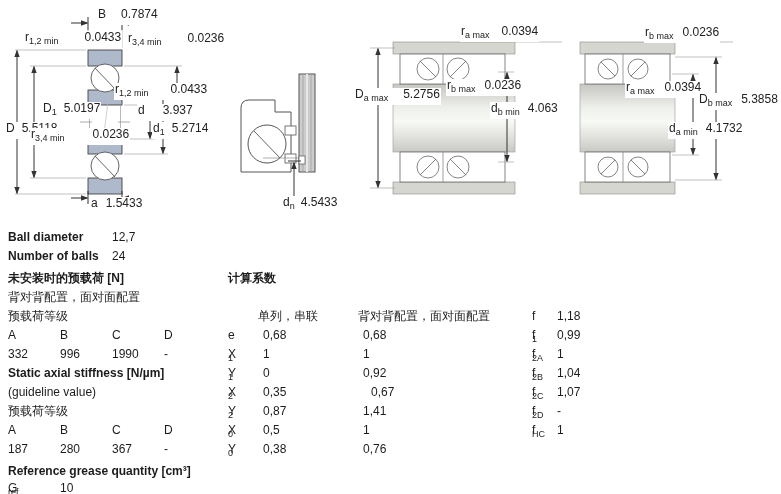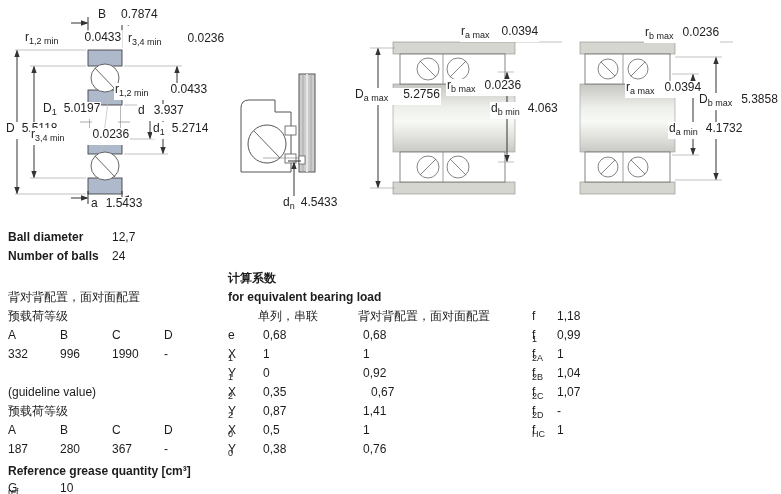--- a/index.html
+++ b/index.html
@@ -168,21 +168,21 @@
       <line x1="100" y1="165" x2="147" y2="165" stroke="#999" stroke-width="0.6"></line>
       <line x1="141" y1="43" x2="141" y2="164" marker-start="url(#ar)" marker-end="url(#ar)"></line>
     </g>
   </svg>
 
   <div class="dim" style="left:97px;top:8px"><span>B</span><sub></sub><span class="val" style="margin-left:15px">0.7874</span></div>
   <div class="dim" style="left:24px;top:31px"><span>r</span><sub>1,2 min</sub><span class="val" style="margin-left:26px">0.0433</span></div>
   <div class="dim" style="left:127px;top:32px"><span>r</span><sub>3,4 min</sub><span class="val" style="margin-left:26px">0.0236</span></div>
   <div class="dim" style="left:114px;top:83px"><span>r</span><sub>1,2 min</sub><span class="val" style="margin-left:22px">0.0433</span></div>
   <div class="dim" style="left:42px;top:102px"><span>D</span><sub>1</sub><span class="val" style="margin-left:7px">5.0197</span></div>
-  <div class="dim" style="left:137px;top:104px"><span>d</span><sub></sub><span class="val" style="margin-left:9px">3.937</span></div>
+  <div class="dim" style="left:137px;top:104px"><span>d</span><sub></sub><span class="val" style="margin-left:18px">3.937</span></div>
   <div class="dim" style="left:5px;top:122px"><span>D</span><sub></sub><span class="val" style="margin-left:7px">5.5118</span></div>
   <div class="dim" style="left:30px;top:128px"><span>r</span><sub>3,4 min</sub><span class="val" style="margin-left:28px">0.0236</span></div>
   <div class="dim" style="left:152px;top:122px"><span>d</span><sub>1</sub><span class="val" style="margin-left:7px">5.2714</span></div>
   <div class="dim" style="left:90px;top:197px"><span>a</span><sub></sub><span class="val" style="margin-left:8px">1.5433</span></div>
   <div class="dim" style="left:282px;top:196px"><span>d</span><sub>n</sub><span class="val" style="margin-left:6px">4.5433</span></div>
   <div class="dim" style="left:460px;top:25px"><span>r</span><sub>a max</sub><span class="val" style="margin-left:12px">0.0394</span></div>
   <div class="dim" style="left:354px;top:88px"><span>D</span><sub>a max</sub><span class="val" style="margin-left:15px">5.2756</span></div>
   <div class="dim" style="left:446px;top:79px"><span>r</span><sub>b max</sub><span class="val" style="margin-left:9px">0.0236</span></div>
   <div class="dim" style="left:490px;top:102px"><span>d</span><sub>b min</sub><span class="val" style="margin-left:8px">4.063</span></div>
   <div class="dim" style="left:644px;top:26px"><span>r</span><sub>b max</sub><span class="val" style="margin-left:9px">0.0236</span></div>
@@ -191,38 +191,44 @@
   <div class="dim" style="left:668px;top:122px"><span>d</span><sub>a min</sub><span class="val" style="margin-left:8px">4.1732</span></div>
 
   <div class="trow" style="top:230px">
     <span class="b" style="left:8px">Ball diameter</span>
     <span style="left:112px">12,7</span>
   </div>
   <div class="trow" style="top:249px">
     <span class="b" style="left:8px">Number of balls</span>
     <span style="left:112px">24</span>
   </div>
+  <div class="trow" style="top:271px">
+    <span class="b" style="left:8px">未安装时的预载荷 [N]</span>
+  </div>
   <div class="trow" style="top:290px">
     <span style="left:8px">背对背配置，面对面配置</span>
   </div>
   <div class="trow" style="top:309px">
     <span style="left:8px">预载荷等级</span>
   </div>
   <div class="trow" style="top:328px">
     <span style="left:8px">A</span>
     <span style="left:60px">B</span>
     <span style="left:112px">C</span>
     <span style="left:164px">D</span>
   </div>
   <div class="trow" style="top:347px">
     <span style="left:8px">332</span>
     <span style="left:60px">996</span>
     <span style="left:112px">1990</span>
     <span style="left:164px">-</span>
   </div>
+  <div class="trow" style="top:366px">
+    <span class="b" style="left:8px">Static axial stiffness [N/µm]</span>
+  </div>
   <div class="trow" style="top:385px">
     <span style="left:8px">(guideline value)</span>
   </div>
   <div class="trow" style="top:404px">
     <span style="left:8px">预载荷等级</span>
   </div>
   <div class="trow" style="top:423px">
     <span style="left:8px">A</span>
     <span style="left:60px">B</span>
     <span style="left:112px">C</span>
@@ -238,23 +244,20 @@
     <span class="b" style="left:8px">Reference grease quantity [cm³]</span>
   </div>
   <div class="trow" style="top:481px">
     <span style="left:8px"><span>G</span><sub>ref</sub></span>
     <span style="left:60px">10</span>
   </div>
 
   <div class="trow" style="top:271px">
     <span class="b" style="left:228px">计算系数</span>
   </div>
-  <div class="trow" style="top:290px">
-    <span class="b" style="left:228px">for equivalent bearing load</span>
-  </div>
   <div class="trow" style="top:309px">
     <span style="left:258px">单列，串联</span>
     <span style="left:358px">背对背配置，面对面配置</span>
   </div>
   <div class="trow" style="top:328px">
     <span style="left:228px"><span>e</span><sub></sub></span>
     <span style="left:263px">0,68</span>
       <span style="left:363px">0,68</span>
   </div>
   <div class="trow" style="top:347px">

